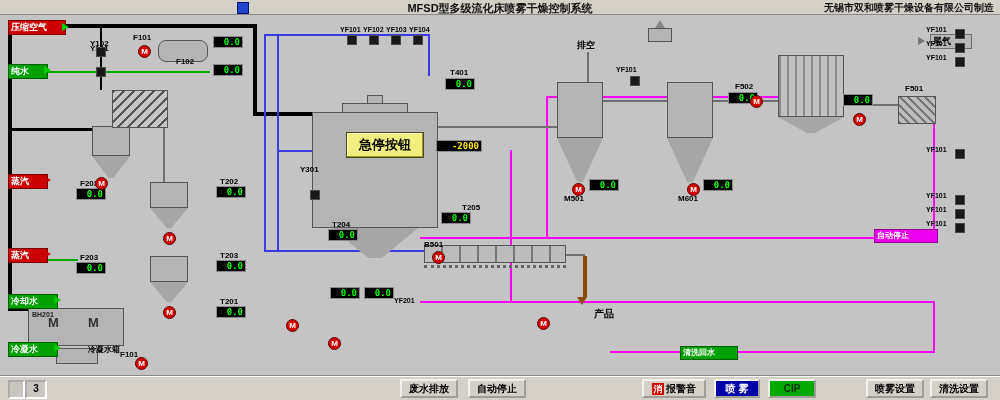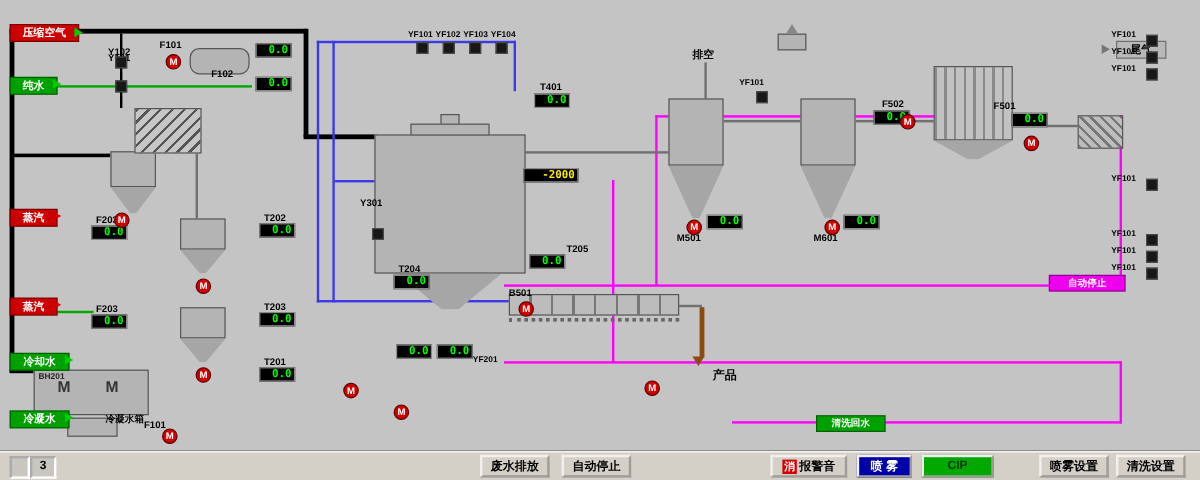--- a/index.html
+++ b/index.html
@@ -17,21 +17,21 @@
   .pipe{position:absolute;}
   .vessel{position:absolute;background:#b4b4b4;border:1px solid #555;box-sizing:border-box;}
   .cone{background:#a6a6a6;}
   .zig{background:#c6c6c6 repeating-linear-gradient(135deg,#555 0 2px,transparent 2px 7px);}
   .tubes{background:repeating-linear-gradient(90deg,#8a8a8a 0 2px,#c2c2c2 2px 8px);}
   .hatch{background:repeating-linear-gradient(45deg,#777 0 2px,#bdbdbd 2px 6px);}
   .drum{border-radius:8px;}
   .fbed{background:#bcbcbc repeating-linear-gradient(90deg,transparent 0 16px,#777 16px 18px);}
   .dots{border:none;border-top:3px dotted #666;background:none;}
   .lbl{position:absolute;font-weight:bold;color:#000;white-space:nowrap;line-height:1;}
-  .srclbl{position:absolute;font-weight:bold;text-align:center;padding:2px 2px;line-height:1;white-space:nowrap;
+  .srclbl{position:absolute;font-weight:bold;padding:2px 2px;line-height:1;white-space:nowrap;
           border:1px solid rgba(0,0,0,.4);}
   .disp{position:absolute;height:12px;background:#000;border:1px solid #8a8a8a;
         font:bold 9px "DejaVu Sans Mono",monospace;text-align:right;padding:1px 2px;box-sizing:border-box;line-height:1;}
   .pump{position:absolute;width:13px;height:13px;border-radius:50%;background:#d40000;border:1px solid #5a0000;
         color:#fff;font:bold 8px "Liberation Sans",sans-serif;text-align:center;line-height:12px;box-sizing:border-box;}
   .avalve{position:absolute;width:8px;height:8px;background:#181818;border:1px solid #4a4a4a;}
   .arr{position:absolute;width:0;height:0;}
   #watermark{position:absolute;left:60px;top:76px;z-index:60;white-space:nowrap;
      font:bold 31px "Liberation Sans",sans-serif;color:#ff1313;letter-spacing:2px;
      text-shadow:2px 0 #3434d6,-2px 0 #3434d6,0 2px #3434d6,0 -2px #3434d6,2px 2px #3434d6,-2px -2px #3434d6;}
@@ -54,20 +54,21 @@
   .btn.green{background:#00a800;color:#043304;}
   .bicon{display:inline-block;width:12px;height:12px;background:#d40000;color:#fff;
      font:bold 9px "Liberation Sans",sans-serif;line-height:12px;text-align:center;}
 </style>
 </head>
 <body>
 
 <div id="screen">
 
   <div id="diagram">
+    <div id="estop">急停按钮</div>
   <div class="pipe" style="left: 8px; top: 24px; width: 248px; height: 4px; background: rgb(0, 0, 0);"></div>
       <div class="pipe" style="left: 8px; top: 24px; width: 4px; height: 286px; background: rgb(0, 0, 0);"></div>
       <div class="pipe" style="left: 253px; top: 24px; width: 4px; height: 90px; background: rgb(0, 0, 0);"></div>
       <div class="pipe" style="left: 253px; top: 112px; width: 62px; height: 4px; background: rgb(0, 0, 0);"></div>
       <div class="pipe" style="left: 100px; top: 28px; width: 2px; height: 62px; background: rgb(0, 0, 0);"></div>
       <div class="pipe" style="left: 10px; top: 128px; width: 82px; height: 3px; background: rgb(0, 0, 0);"></div>
       <div class="pipe" style="left: 8px; top: 308px; width: 20px; height: 3px; background: rgb(0, 0, 0);"></div>
       <div class="pipe" style="left: 264px; top: 34px; width: 166px; height: 2px; background: rgb(58, 58, 232);"></div>
       <div class="pipe" style="left: 264px; top: 34px; width: 2px; height: 218px; background: rgb(58, 58, 232);"></div>
       <div class="pipe" style="left: 277px; top: 34px; width: 2px; height: 218px; background: rgb(58, 58, 232);"></div>
@@ -130,25 +131,25 @@
       <div class="lbl" style="left: 133px; top: 34px; font-size: 8px; color: rgb(0, 0, 0);">F101</div>
       <div class="lbl" style="left: 176px; top: 58px; font-size: 8px; color: rgb(0, 0, 0);">F102</div>
       <div class="lbl" style="left: 340px; top: 26px; font-size: 7px; color: rgb(0, 0, 0);">YF101</div>
       <div class="lbl" style="left: 363px; top: 26px; font-size: 7px; color: rgb(0, 0, 0);">YF102</div>
       <div class="lbl" style="left: 386px; top: 26px; font-size: 7px; color: rgb(0, 0, 0);">YF103</div>
       <div class="lbl" style="left: 409px; top: 26px; font-size: 7px; color: rgb(0, 0, 0);">YF104</div>
       <div class="lbl" style="left: 450px; top: 69px; font-size: 8px; color: rgb(0, 0, 0);">T401</div>
       <div class="lbl" style="left: 577px; top: 41px; font-size: 9px; color: rgb(0, 0, 0);">排空</div>
       <div class="lbl" style="left: 616px; top: 66px; font-size: 7px; color: rgb(0, 0, 0);">YF101</div>
       <div class="lbl" style="left: 735px; top: 83px; font-size: 8px; color: rgb(0, 0, 0);">F502</div>
-      <div class="lbl" style="left: 828px; top: 85px; font-size: 8px; color: rgb(0, 0, 0);">F501</div>
+      <div class="lbl" style="left: 905px; top: 85px; font-size: 8px; color: rgb(0, 0, 0);">F501</div>
       <div class="lbl" style="left: 564px; top: 195px; font-size: 8px; color: rgb(0, 0, 0);">M501</div>
       <div class="lbl" style="left: 678px; top: 195px; font-size: 8px; color: rgb(0, 0, 0);">M601</div>
       <div class="lbl" style="left: 424px; top: 241px; font-size: 8px; color: rgb(0, 0, 0);">B501</div>
-      <div class="lbl" style="left: 472px; top: 204px; font-size: 8px; color: rgb(0, 0, 0);">T205</div>
+      <div class="lbl" style="left: 462px; top: 204px; font-size: 8px; color: rgb(0, 0, 0);">T205</div>
       <div class="lbl" style="left: 332px; top: 221px; font-size: 8px; color: rgb(0, 0, 0);">T204</div>
       <div class="lbl" style="left: 220px; top: 178px; font-size: 8px; color: rgb(0, 0, 0);">T202</div>
       <div class="lbl" style="left: 220px; top: 252px; font-size: 8px; color: rgb(0, 0, 0);">T203</div>
       <div class="lbl" style="left: 220px; top: 298px; font-size: 8px; color: rgb(0, 0, 0);">T201</div>
       <div class="lbl" style="left: 300px; top: 166px; font-size: 8px; color: rgb(0, 0, 0);">Y301</div>
       <div class="lbl" style="left: 80px; top: 180px; font-size: 8px; color: rgb(0, 0, 0);">F203</div>
       <div class="lbl" style="left: 80px; top: 254px; font-size: 8px; color: rgb(0, 0, 0);">F203</div>
       <div class="lbl" style="left: 32px; top: 311px; font-size: 7px; color: rgb(34, 34, 34);">BH201</div>
       <div class="lbl" style="left: 48px; top: 316px; font-size: 13px; color: rgb(51, 51, 51);">M</div>
       <div class="lbl" style="left: 88px; top: 316px; font-size: 13px; color: rgb(51, 51, 51);">M</div>
@@ -212,39 +213,44 @@
       <div class="arr" style="left: 44px; top: 66px; border-top: 4px solid transparent; border-bottom: 4px solid transparent; border-left: 7px solid rgb(0, 204, 0);"></div>
       <div class="arr" style="left: 44px; top: 176px; border-top: 4px solid transparent; border-bottom: 4px solid transparent; border-left: 7px solid rgb(204, 0, 0);"></div>
       <div class="arr" style="left: 44px; top: 250px; border-top: 4px solid transparent; border-bottom: 4px solid transparent; border-left: 7px solid rgb(204, 0, 0);"></div>
       <div class="arr" style="left: 54px; top: 296px; border-top: 4px solid transparent; border-bottom: 4px solid transparent; border-left: 7px solid rgb(0, 204, 0);"></div>
       <div class="arr" style="left: 54px; top: 344px; border-top: 4px solid transparent; border-bottom: 4px solid transparent; border-left: 7px solid rgb(0, 204, 0);"></div>
       <div class="arr" style="left: 577px; top: 297px; border-left: 5px solid transparent; border-right: 5px solid transparent; border-top: 8px solid rgb(138, 74, 16);"></div>
       <div class="arr" style="left: 655px; top: 20px; border-left: 5px solid transparent; border-right: 5px solid transparent; border-bottom: 8px solid rgb(136, 136, 136);"></div>
       <div class="arr" style="left: 918px; top: 37px; border-top: 4px solid transparent; border-bottom: 4px solid transparent; border-left: 7px solid rgb(119, 119, 119);"></div>
     </div>
 
+  <div id="titlebar">
+    <div id="app-icon"></div>
+    <span class="title">MFSD型多级流化床喷雾干燥控制系统</span>
+    <span class="company">无锡市双和喷雾干燥设备有限公司制造</span>
+  </div>
 
   <div id="bottombar">
     <div id="sqbox"></div>
     <div id="counter">3</div>
 
   <button class="btn gray" style="left: 400px; width: 58px;">
         <span>废水排放</span>
       </button>
       <button class="btn gray" style="left: 468px; width: 58px;">
         <span>自动停止</span>
       </button>
       <button class="btn gray alarm" style="left: 642px; width: 64px;">
         <span class="bicon">消</span>
         <span>报警音</span>
       </button>
       <button class="btn blue" style="left: 714px; width: 46px;">
         <span>喷 雾</span>
       </button>
-      <button class="btn green" style="left: 768px; width: 60px;">
+      <button class="btn green" style="left: 768px; width: 48px;">
         <span>CIP</span>
       </button>
       <button class="btn gray" style="left: 866px; width: 58px;">
         <span>喷雾设置</span>
       </button>
       <button class="btn gray" style="left: 930px; width: 58px;">
         <span>清洗设置</span>
       </button>
     </div>
 

